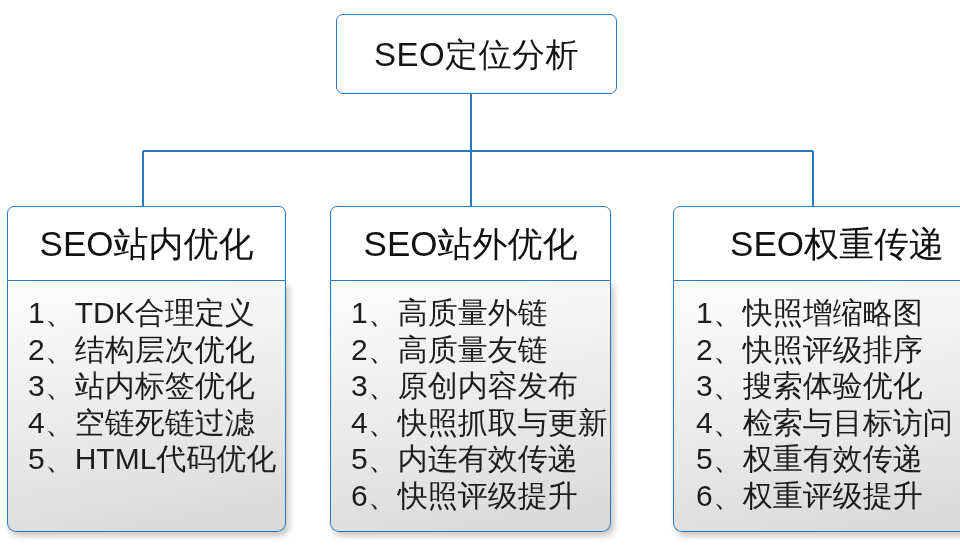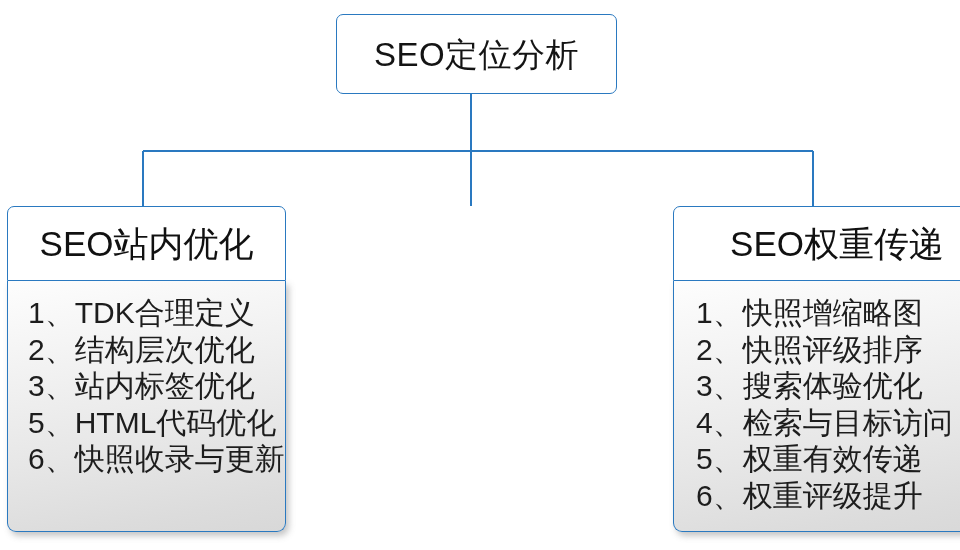--- a/index.html
+++ b/index.html
@@ -129,26 +129,41 @@
 
   <div class="branch branch-1">
     <div class="branch-header">
       <span class="branch-header-title">SEO站内优化</span>
     </div>
     <div class="branch-body">
       <ul class="branch-list">
         <li>1、TDK合理定义</li>
         <li>2、结构层次优化</li>
         <li>3、站内标签优化</li>
+        <li>4、空链死链过滤</li>
         <li>5、HTML代码优化</li>
-        <li>6、快照收录与更新</li>
       </ul>
     </div>
   </div>
 
+  <div class="branch branch-2">
+    <div class="branch-header">
+      <span class="branch-header-title">SEO站外优化</span>
+    </div>
+    <div class="branch-body">
+      <ul class="branch-list">
+        <li>1、高质量外链</li>
+        <li>2、高质量友链</li>
+        <li>3、原创内容发布</li>
+        <li>4、快照抓取与更新</li>
+        <li>5、内连有效传递</li>
+        <li>6、快照评级提升</li>
+      </ul>
+    </div>
+  </div>
 
   <div class="branch branch-3">
     <div class="branch-header">
       <span class="branch-header-title">SEO权重传递</span>
     </div>
     <div class="branch-body">
       <ul class="branch-list">
         <li>1、快照增缩略图</li>
         <li>2、快照评级排序</li>
         <li>3、搜索体验优化</li>

